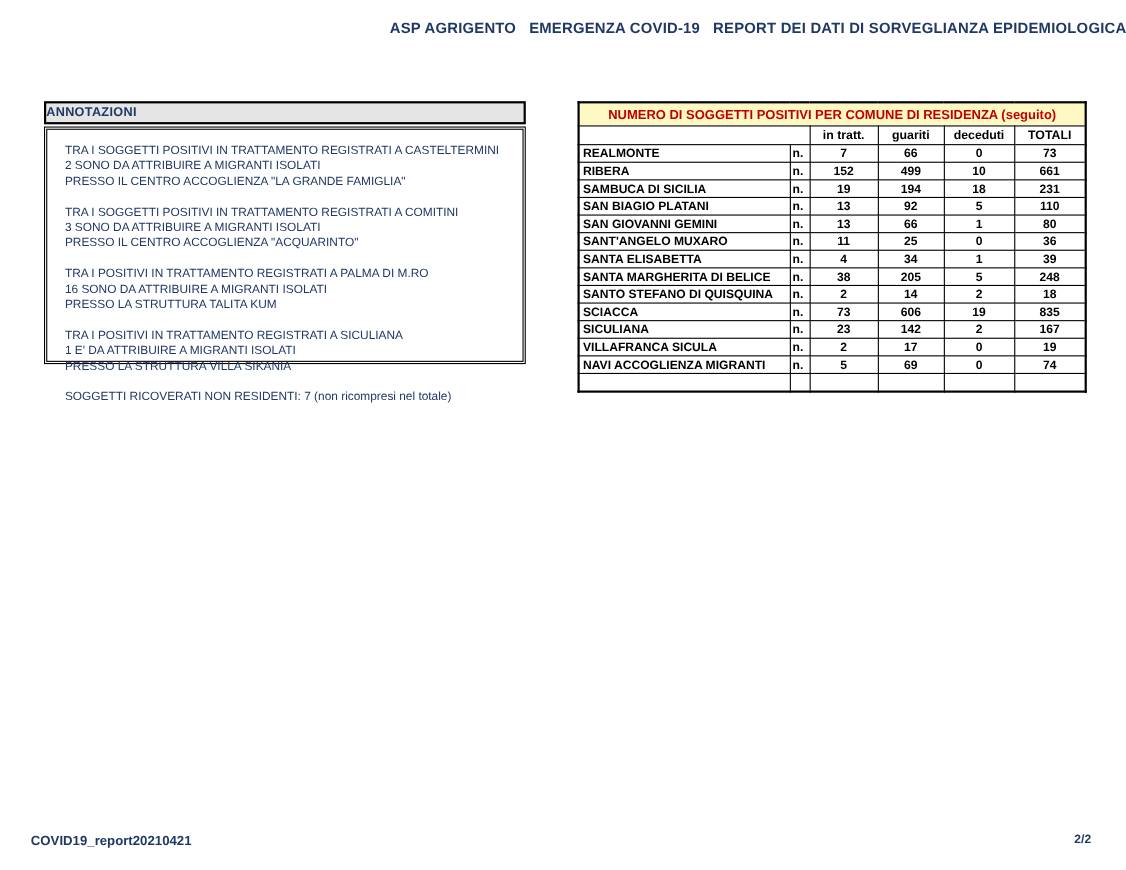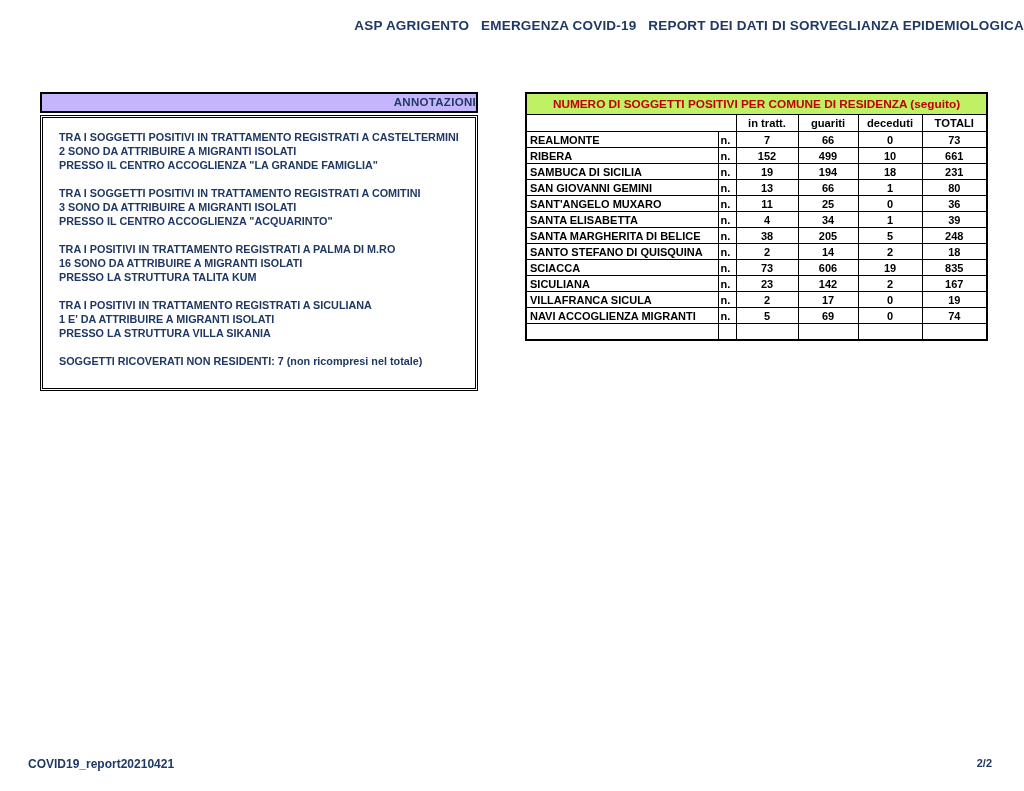--- a/index.html
+++ b/index.html
@@ -24,36 +24,36 @@
 
   
   .ann-box {
     position: absolute;
     left: 40px; top: 92px;
     width: 438px;
   }
   .ann-header {
     box-sizing: border-box;
     border: 2px solid #000;
-    background: #c4b5fd;
+    background: #e5e5e5;
     color: #1F3864;
     font-weight: bold;
     font-size: 11.5px;
-    text-align: right;
+    text-align: left;
     padding: 2px 0 3px 0;
     letter-spacing: 0.3px;
   }
   .ann-body {
     box-sizing: border-box;
     margin-top: 2px;
     border: 3px double #000;
-    height: 276px;
+    height: 216px;
     padding: 12px 14px 8px 16px;
     color: #1F3864;
-    font-weight: bold;
+    font-weight: normal;
     font-size: 10.8px;
   }
   .ann-para { margin-bottom: 14px; }
   .ann-para:last-child { margin-bottom: 16px; }
   .ann-line { line-height: 14px; min-height: 14px; white-space: pre-wrap; }
 
   
   .pos-table {
     position: absolute;
     left: 525px; top: 92px;
@@ -66,21 +66,21 @@
     border: 1px solid #000;
     font-size: 11px;
     font-weight: bold;
     color: #000;
     height: 15px;
     padding: 0;
     overflow: hidden;
     white-space: nowrap;
   }
   .pos-table .title-cell {
-    background: #bef264;
+    background: #fef9c3;
     color: #C00000;
     font-size: 11.8px;
     text-align: center;
     height: 18px;
     padding: 1px 0;
   }
   .pos-table .head-row td {
     text-align: center;
     font-size: 11.2px;
     height: 16px;
@@ -185,20 +185,28 @@
       </tr>
       <tr>
         <td class="c-comune">SAMBUCA DI SICILIA</td>
         <td class="c-n">n.</td>
         <td class="c-num">19</td>
         <td class="c-num">194</td>
         <td class="c-num">18</td>
         <td class="c-num">231</td>
       </tr>
       <tr>
+        <td class="c-comune">SAN BIAGIO PLATANI</td>
+        <td class="c-n">n.</td>
+        <td class="c-num">13</td>
+        <td class="c-num">92</td>
+        <td class="c-num">5</td>
+        <td class="c-num">110</td>
+      </tr>
+      <tr>
         <td class="c-comune">SAN GIOVANNI GEMINI</td>
         <td class="c-n">n.</td>
         <td class="c-num">13</td>
         <td class="c-num">66</td>
         <td class="c-num">1</td>
         <td class="c-num">80</td>
       </tr>
       <tr>
         <td class="c-comune">SANT'ANGELO MUXARO</td>
         <td class="c-n">n.</td>

